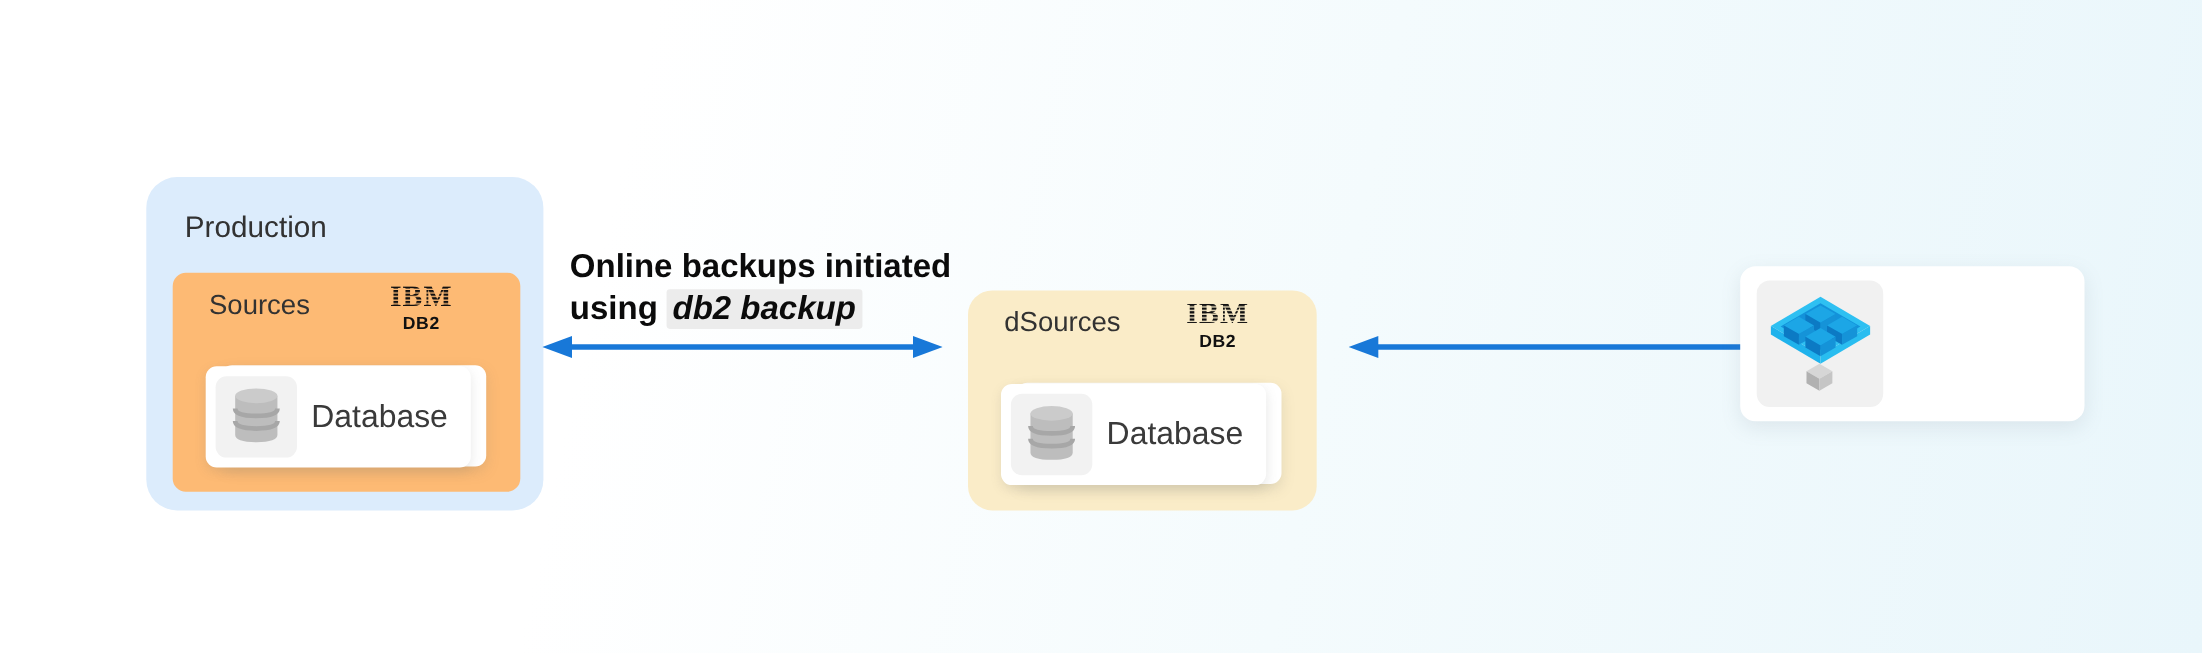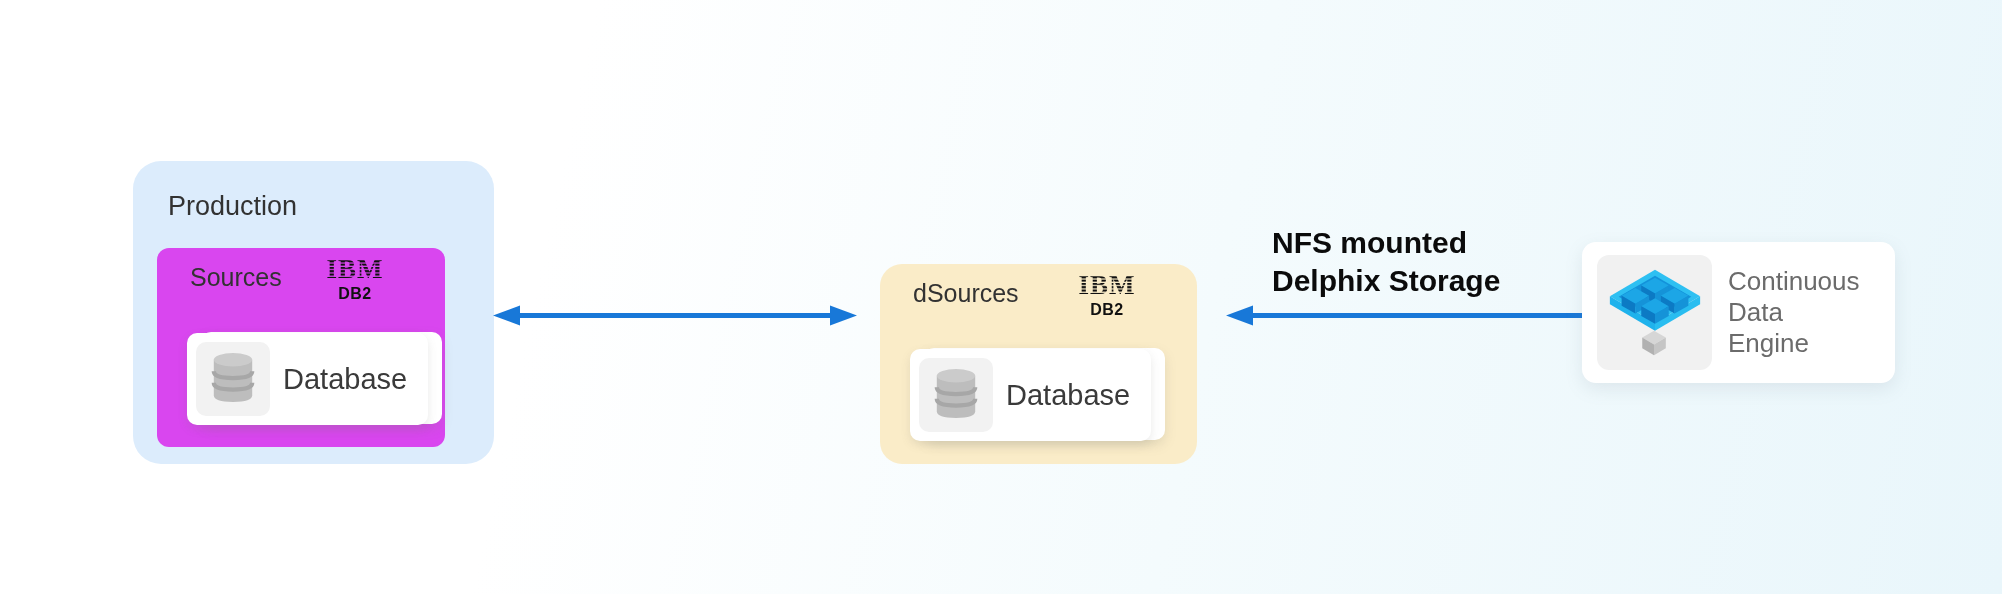--- a/index.html
+++ b/index.html
@@ -19,22 +19,22 @@
     position: absolute; left: 133px; top: 161px;
     width: 361px; height: 303px;
     background: #dcecfc; border-radius: 28px;
   }
   .production-label {
     position: absolute; left: 35px; top: 30px;
     font-size: 27px; color: #323232;
   }
   .sources-box {
     position: absolute;
-    width: 288px; height: 199px;
-    background: #d946ef; border-radius: 12px;
+    width: 316px; height: 199px;
+    background: #fdba74; border-radius: 12px;
   }
   .sources-box.in-production { left: 24px; top: 87px; }
   .dsources-box {
     position: absolute; left: 880px; top: 264px;
     width: 317px; height: 200px;
     background: #faecc8; border-radius: 22px;
   }
   .sources-label {
     position: absolute; left: 33px; top: 15px;
     font-size: 25px; color: #323232;
@@ -144,20 +144,24 @@
         </div>
       </div>
     </div>
   </div>
 
   <svg class="arrow" style="left:493px; top:302px;" width="364" height="27" viewBox="0 0 364 27">
     <line x1="22" y1="13.5" x2="342" y2="13.5" stroke="#1878d8" stroke-width="5"></line>
     <polygon points="0,13.5 27,3.5 27,23.5" fill="#1878d8"></polygon>
     <polygon points="364,13.5 337,3.5 337,23.5" fill="#1878d8"></polygon>
   </svg>
+  <div class="arrow-label backup-label">
+    <div>Online backups initiated</div>
+    <div><span>using </span><span class="code-chip">db2 backup</span></div>
+  </div>
 
   <div class="dsources-box">
     <div class="sources-label">dSources</div>
 
     <div class="ibm-logo">
       <svg width="66" height="26" viewBox="0 0 66 26">
         <defs>
           <pattern id="ibm-stripes-b" x="0" y="1" width="66" height="3.3" patternUnits="userSpaceOnUse">
             <rect width="66" height="2.1" fill="#101010"></rect>
           </pattern>
@@ -180,24 +184,20 @@
         </div>
         <div class="card-label">Database</div>
       </div>
     </div>
   </div>
 
   <svg class="arrow" style="left:1226px; top:302px;" width="358" height="27" viewBox="0 0 358 27">
     <line x1="22" y1="13.5" x2="358" y2="13.5" stroke="#1878d8" stroke-width="5"></line>
     <polygon points="0,13.5 27,3.5 27,23.5" fill="#1878d8"></polygon>
   </svg>
-  <div class="arrow-label nfs-label">
-    <div>NFS mounted</div>
-    <div>Delphix Storage</div>
-  </div>
 
   <div class="cde-box">
     <div class="cde-icon-tile">
       <svg width="100" height="102" viewBox="0 0 100 104">
 
         <polygon points="50,8 96,35 50,62 4,35" fill="#2ec0f2"></polygon>
         <polygon points="4,35 50,62 50,70 4,43" fill="#1fb2ec"></polygon>
         <polygon points="96,35 50,62 50,70 96,43" fill="#29bdf0"></polygon>
         <polygon points="50,14 87,35.5 50,57 13,35.5" fill="#1392da"></polygon>
 
@@ -215,20 +215,15 @@
 
         <polygon points="50,37 64,45 50,53 36,45" fill="#1ca6e6"></polygon>
         <polygon points="36,45 50,53 50,63 36,55" fill="#0c7ac4"></polygon>
         <polygon points="64,45 50,53 50,63 64,55" fill="#1593d8"></polygon>
 
         <polygon points="49,70 61,77 49,84 37,77" fill="#d6d6d6"></polygon>
         <polygon points="37,77 49,84 49,95 37,88" fill="#b1b1b1"></polygon>
         <polygon points="61,77 49,84 49,95 61,88" fill="#c5c5c5"></polygon>
       </svg>
     </div>
-    <div class="cde-text">
-      <div>Continuous</div>
-      <div>Data</div>
-      <div>Engine</div>
-    </div>
   </div>
 
 </div>
 
 </body></html>

